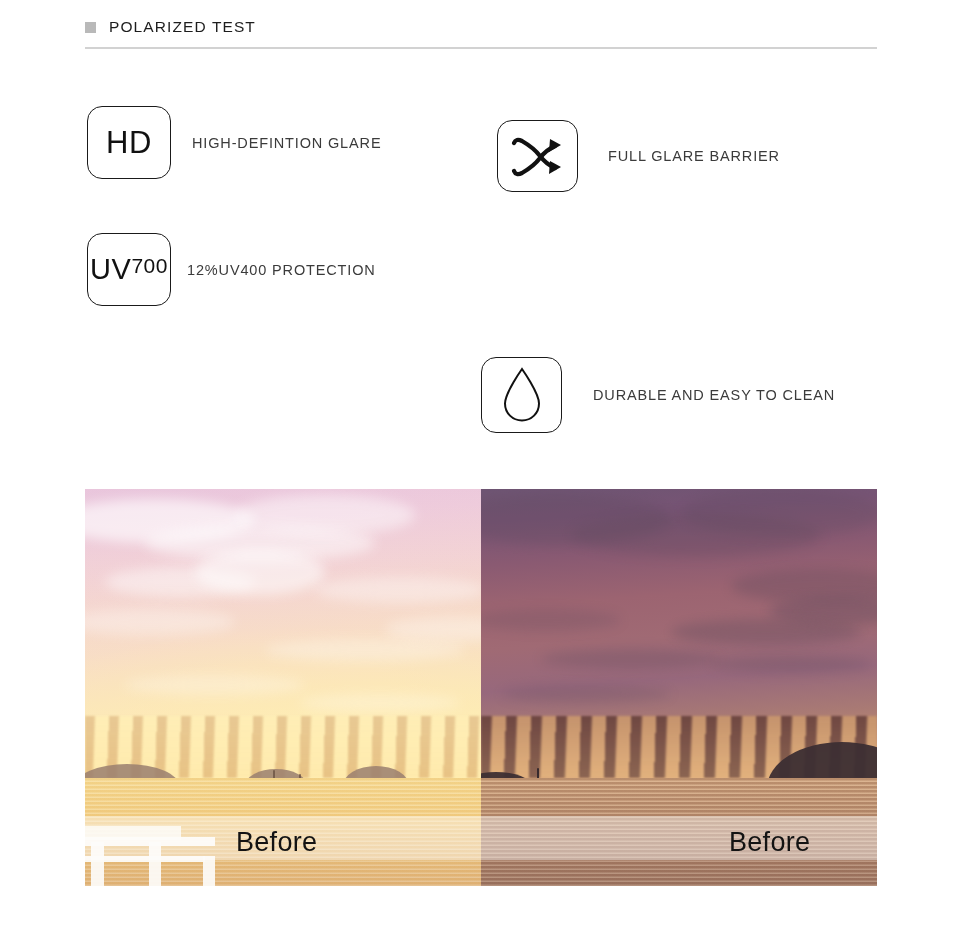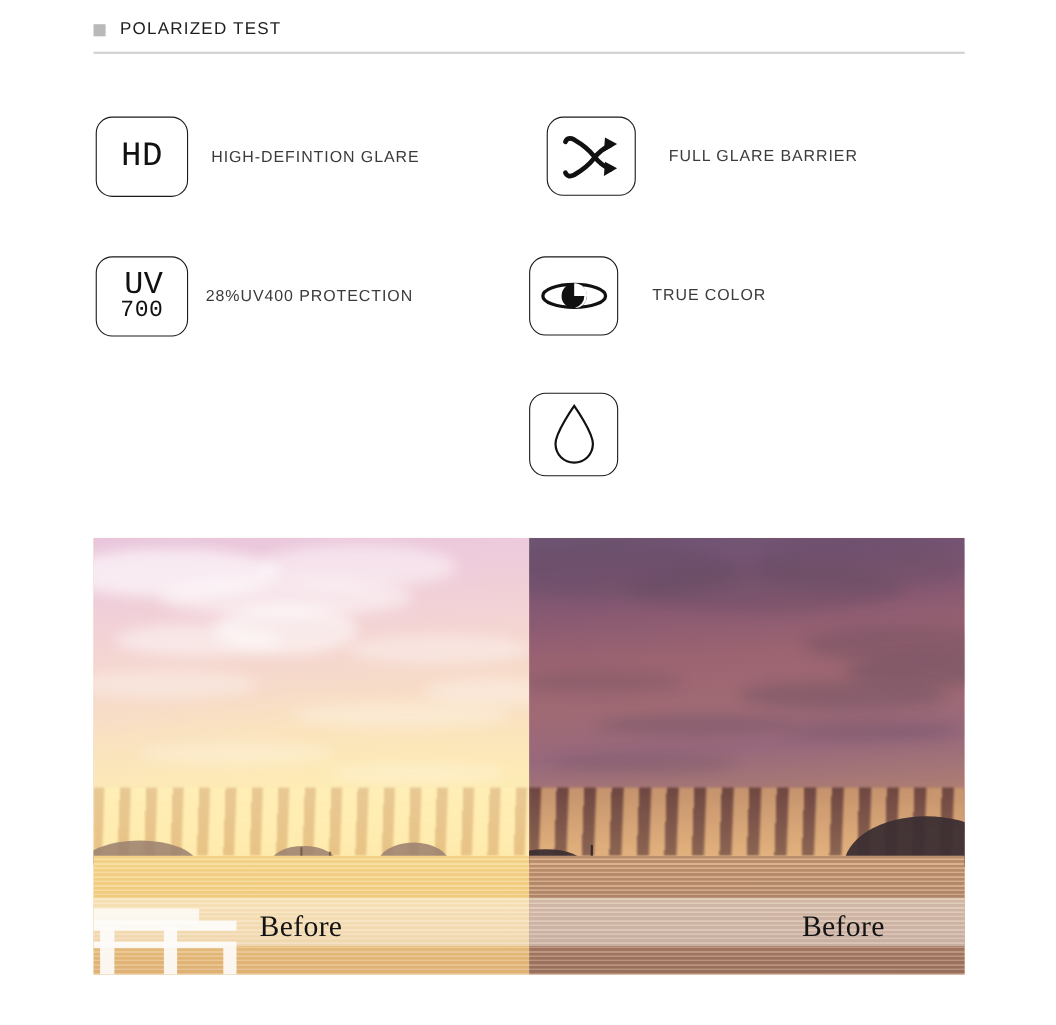--- a/index.html
+++ b/index.html
@@ -64,42 +64,41 @@
   .fbox {
     width: 84px;
     height: 73px;
     border: 1.6px solid #1a1a1a;
     border-radius: 15px;
     display: flex;
     align-items: center;
     justify-content: center;
     flex: 0 0 auto;
     background: #fff;
-    font-family: Liberation Mono, monospace;
   }
   .fbox.sq { width: 81px; height: 72px; }
   .flabel {
     font-size: 14.5px;
     letter-spacing: 0.85px;
     color: #3b3b3b;
     white-space: nowrap;
   }
 
   
   .glyph-hd {
     font-size: 31px;
     letter-spacing: 0.5px;
     color: #111;
     line-height: 1;
     font-weight: 400;
   }
   .glyph-uv {
     display: flex;
-    flex-direction: column;
-    align-items: flex-end;
+    flex-direction: row;
+    align-items: flex-start;
     line-height: 0.93;
     color: #111;
   }
   .glyph-uv .uv { font-size: 29px; letter-spacing: 0.5px; }
   .glyph-uv .n400 { font-size: 21px; letter-spacing: 0.5px; }
 
   
   .photo {
     position: absolute;
     left: 85px;
@@ -221,21 +220,20 @@
     height: 44px;
     background: rgba(255,255,255,0.42);
   }
   .plabel {
     position: absolute;
     bottom: 28px;
     font-size: 27px;
     color: #131313;
     letter-spacing: 0.3px;
     white-space: nowrap;
-    font-family: Liberation Serif, serif;
   }
   .before .plabel { left: 151px; }
   .after  .plabel { left: 248px; }
 
   svg { display: block; }
 </style>
 </head>
 <body>
 
 <div class="page">
@@ -250,62 +248,51 @@
 
   <div class="features">
 
     <div class="feature" style="left:87px; top:14px;">
       <div class="fbox">
         <span class="glyph-hd">HD</span>
       </div>
       <span class="flabel" style="margin-left:21px;">HIGH-DEFINTION GLARE</span>
     </div>
 
-    <div class="feature" style="left:481px; top:14px;padding-left:16px;">
+    <div class="feature" style="left:481px; top:28px;padding-left:16px;">
       <div class="fbox sq">
         <svg width="56" height="46" viewBox="0 0 56 46">
           <path d="M4 10 Q6 5 12 8 Q24 15 30 23 Q36 31 45 35" fill="none" stroke="#111" stroke-width="4.3" stroke-linecap="round"></path>
           <path d="M4 38 Q6 43 12 40 Q24 33 30 25 Q36 17 45 13" fill="none" stroke="#111" stroke-width="4.3" stroke-linecap="round"></path>
           <path d="M40 6 L51 12 L39 19 Z" fill="#111"></path>
           <path d="M40 28 L51 34 L39 41 Z" fill="#111"></path>
         </svg>
       </div>
       <span class="flabel" style="margin-left:30px;">FULL GLARE BARRIER</span>
     </div>
 
     <div class="feature" style="left:87px; top:141px;">
       <div class="fbox">
         <span class="glyph-uv">
           <span class="uv">UV</span>
           <span class="n400">700</span>
         </span>
       </div>
-      <span class="flabel" style="margin-left:16px;">28%UV400 PROTECTION</span>
-    </div>
-
-    <div class="feature" style="left:481px; top:141px;">
-      <div class="fbox sq">
-        <svg width="62" height="40" viewBox="0 0 62 40">
-          <ellipse cx="31" cy="20" rx="28.5" ry="10.5" fill="none" stroke="#111" stroke-width="3"></ellipse>
-          <circle cx="31" cy="20" r="11.5" fill="#111"></circle>
-          <path d="M31 20 L31 8.5 A11.5 11.5 0 0 1 42.5 20 Z" fill="#fff"></path>
-          <path d="M31 20 L42.5 20 A11.5 11.5 0 0 1 31 31.5 Z" fill="#fff" opacity="0"></path>
-          <path d="M31.5 9 A11.3 11.3 0 0 1 31.5 31 A8 8 0 0 0 31.5 9 Z" fill="#fff"></path>
-        </svg>
-      </div>
-      <span class="flabel" style="margin-left:31px;">TRUE COLOR</span>
-    </div>
+      <span class="flabel" style="margin-left:16px;">12%UV400 PROTECTION</span>
+    </div>
+
 
 
     <div class="feature" style="left:481px; top:265px;">
       <div class="fbox sq" style="height:76px;">
         <svg width="42" height="58" viewBox="0 0 42 58">
           <path d="M21 3 C21 3 4 27 4 37.5 C4 47.2 11.6 54.5 21 54.5 C30.4 54.5 38 47.2 38 37.5 C38 27 21 3 21 3 Z" fill="none" stroke="#111" stroke-width="2"></path>
         </svg>
       </div>
+      <span class="flabel" style="margin-left:31px;">DURABLE AND EASY TO CLEAN</span>
     </div>
 
   </div>
 
   <div class="photo">
 
     <div class="half before">
       <div class="sky"></div>
 
       <div class="clouds">

